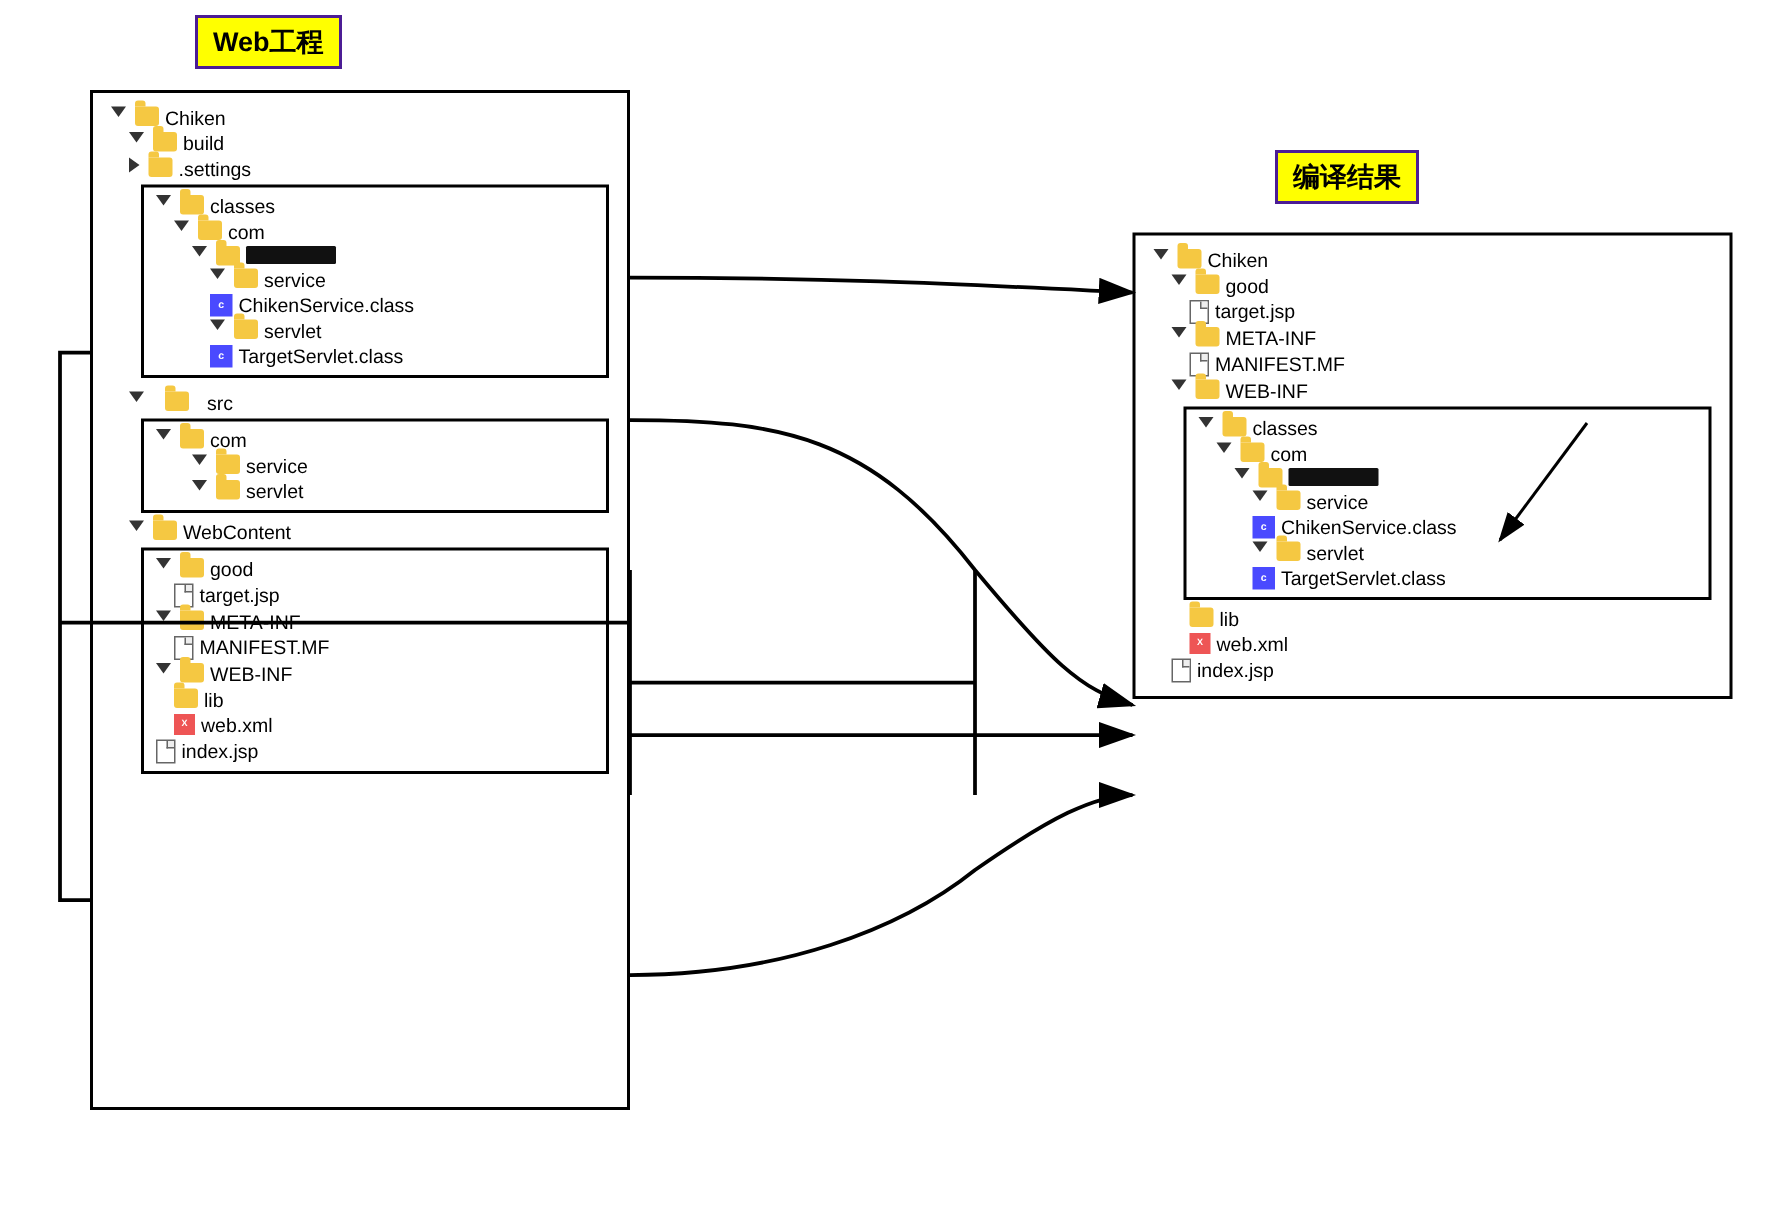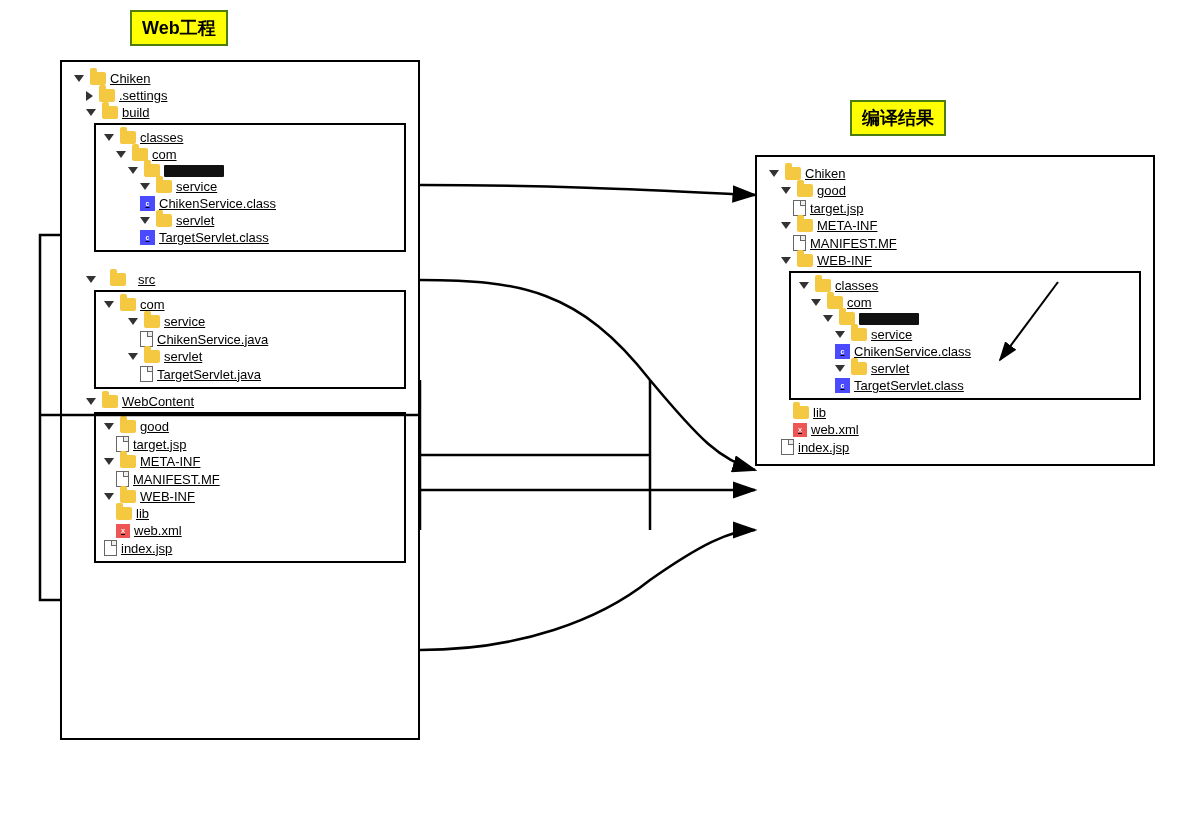--- a/index.html
+++ b/index.html
@@ -9,41 +9,39 @@
       font-size: 13px;
       width: 1186px;
       height: 813px;
       overflow: hidden;
       position: relative;
     }
 
     .label-box {
       position: absolute;
       background: #ffff00;
-      border: 2px solid #4d7c0f;
+      border: 2px solid #4c1d95;
       padding: 4px 10px;
       font-size: 18px;
       font-weight: bold;
       color: #000;
     }
 
     .tree-box {
       position: absolute;
       border: 2px solid #000;
       background: #fff;
       padding: 8px 12px;
     }
 
     .tree-item {
       display: flex;
-      align-items: center;
       gap: 4px;
       padding: 1px 0;
       white-space: nowrap;
-      text-decoration: underline;
     }
 
     .indent1 { margin-left: 12px; }
     .indent2 { margin-left: 24px; }
     .indent3 { margin-left: 36px; }
     .indent4 { margin-left: 36px; }
 
     
     .icon-folder {
       display: inline-block;
@@ -167,29 +165,29 @@
 
 <div class="tree-box" style="left:60px; top:60px; width:360px; min-height:680px;">
 
   <div class="tree-item">
     <span class="tri-down"></span>
     <span class="icon-folder"></span>
     <span class="text">Chiken</span>
   </div>
 
   <div class="tree-item indent1">
+    <span class="tri-down"></span>
+    <span class="icon-folder"></span>
+    <span class="text">build</span>
+  </div>
+
+  <div class="tree-item indent1">
     <span class="tri-right"></span>
     <span class="icon-folder"></span>
     <span class="text">.settings</span>
-  </div>
-
-  <div class="tree-item indent1">
-    <span class="tri-down"></span>
-    <span class="icon-folder"></span>
-    <span class="text">build</span>
   </div>
 
   <div style="border:2px solid #000; margin-left:20px; margin-top:2px; padding:4px 8px; margin-bottom:4px;">
 
     <div class="tree-item">
       <span class="tri-down"></span>
       <span class="icon-folder"></span>
       <span class="text">classes</span>
     </div>
 
@@ -221,56 +219,48 @@
       <span class="icon-folder"></span>
       <span class="text">servlet</span>
     </div>
 
     <div class="tree-item indent4">
       <span class="icon-class">c</span>
       <span class="text">TargetServlet.class</span>
     </div>
   </div>
 
-  <div class="tree-item indent1" style="margin-top:19px;gap:12px;">
+  <div class="tree-item indent1" style="margin-top:8px;gap:12px;">
     <span class="tri-down"></span>
     <span class="icon-folder"></span>
     <span class="text">src</span>
   </div>
 
   <div style="border:2px solid #000; margin-left:20px; margin-top:2px; padding:4px 8px; margin-bottom:4px;">
 
     <div class="tree-item">
       <span class="tri-down"></span>
       <span class="icon-folder"></span>
       <span class="text">com</span>
     </div>
 
 
     <div class="tree-item indent2">
       <span class="tri-down"></span>
       <span class="icon-folder"></span>
       <span class="text">service</span>
     </div>
 
-    <div class="tree-item indent3">
-      <span class="icon-file"></span>
-      <span class="text">ChikenService.java</span>
-    </div>
 
     <div class="tree-item indent2">
       <span class="tri-down"></span>
       <span class="icon-folder"></span>
       <span class="text">servlet</span>
     </div>
 
-    <div class="tree-item indent3">
-      <span class="icon-file"></span>
-      <span class="text">TargetServlet.java</span>
-    </div>
   </div>
 
   <div class="tree-item indent1" style="margin-top:3px;">
     <span class="tri-down"></span>
     <span class="icon-folder"></span>
     <span class="text">WebContent</span>
   </div>
 
   <div style="border:2px solid #000; margin-left:20px; margin-top:2px; padding:4px 8px; margin-bottom:4px;">
 

